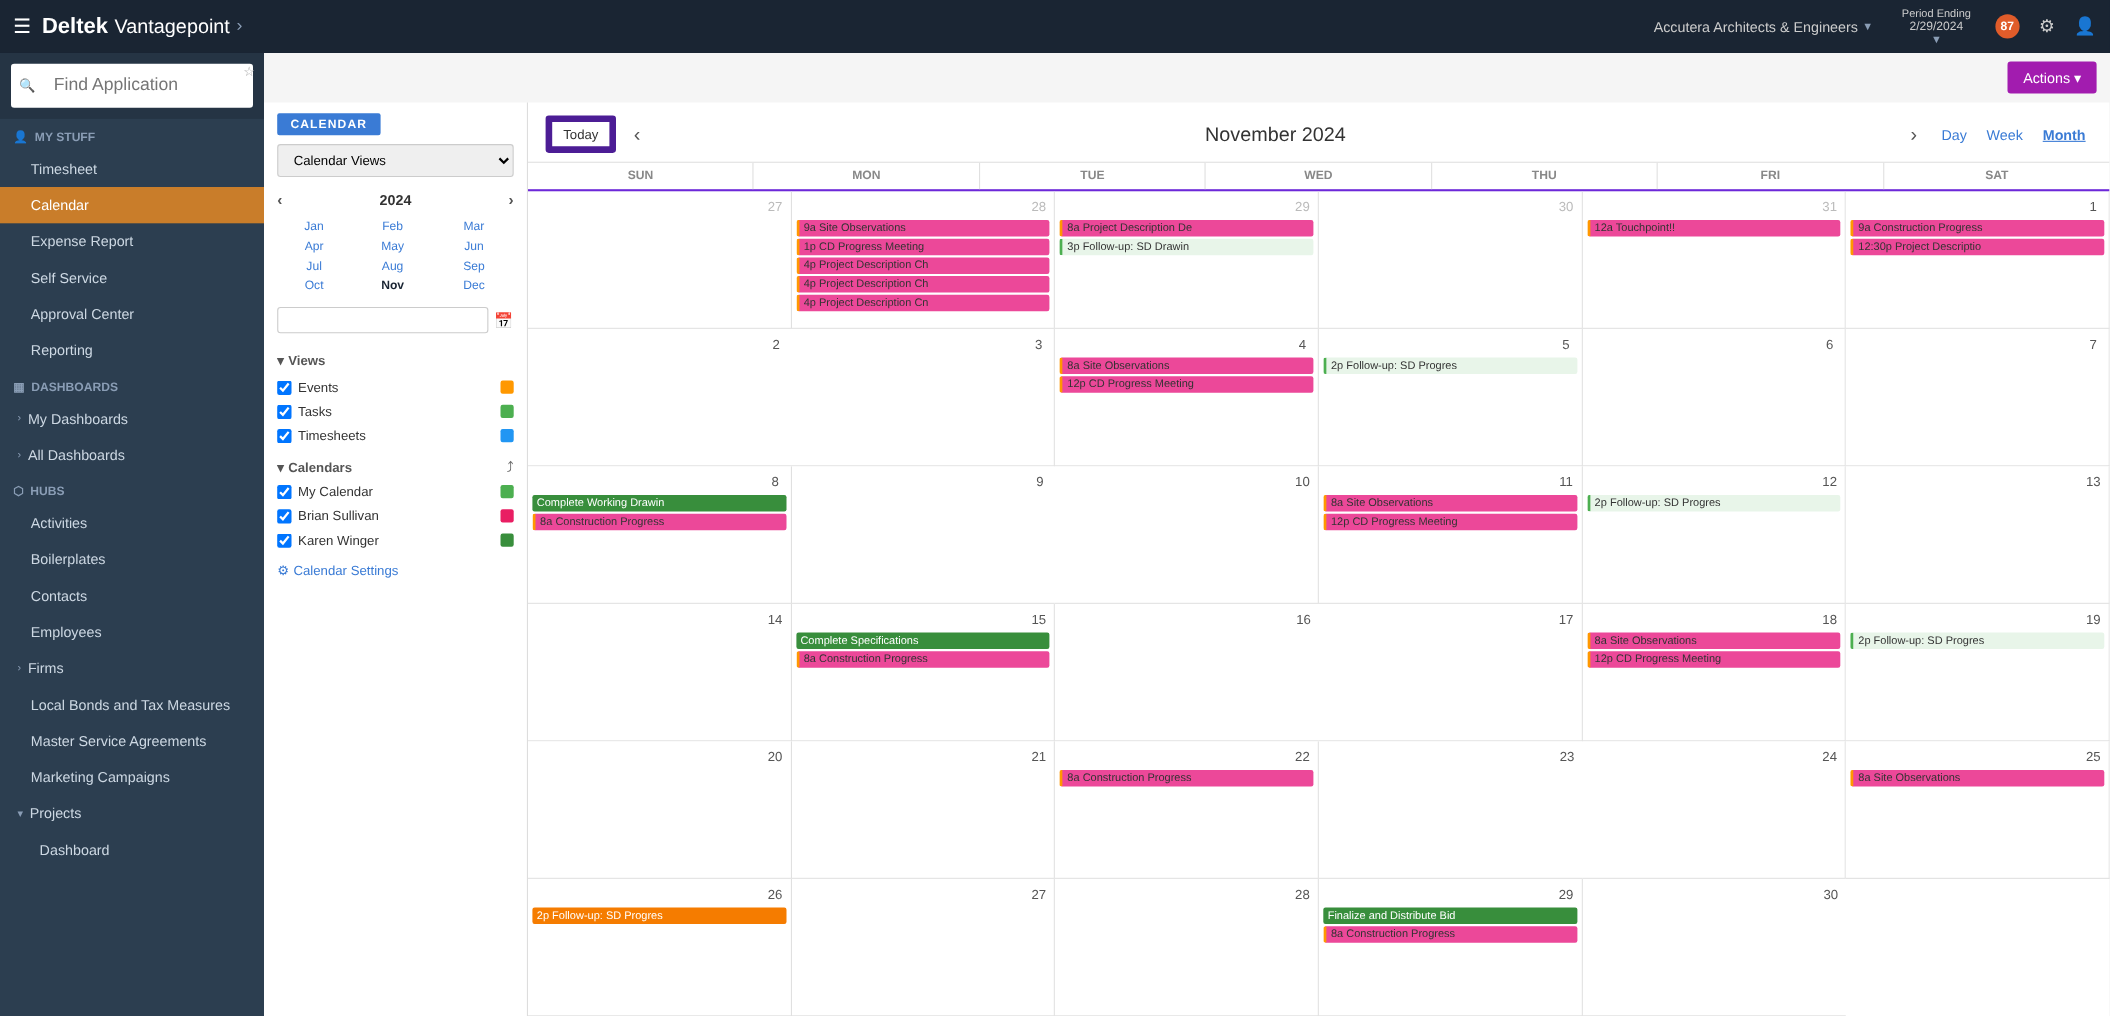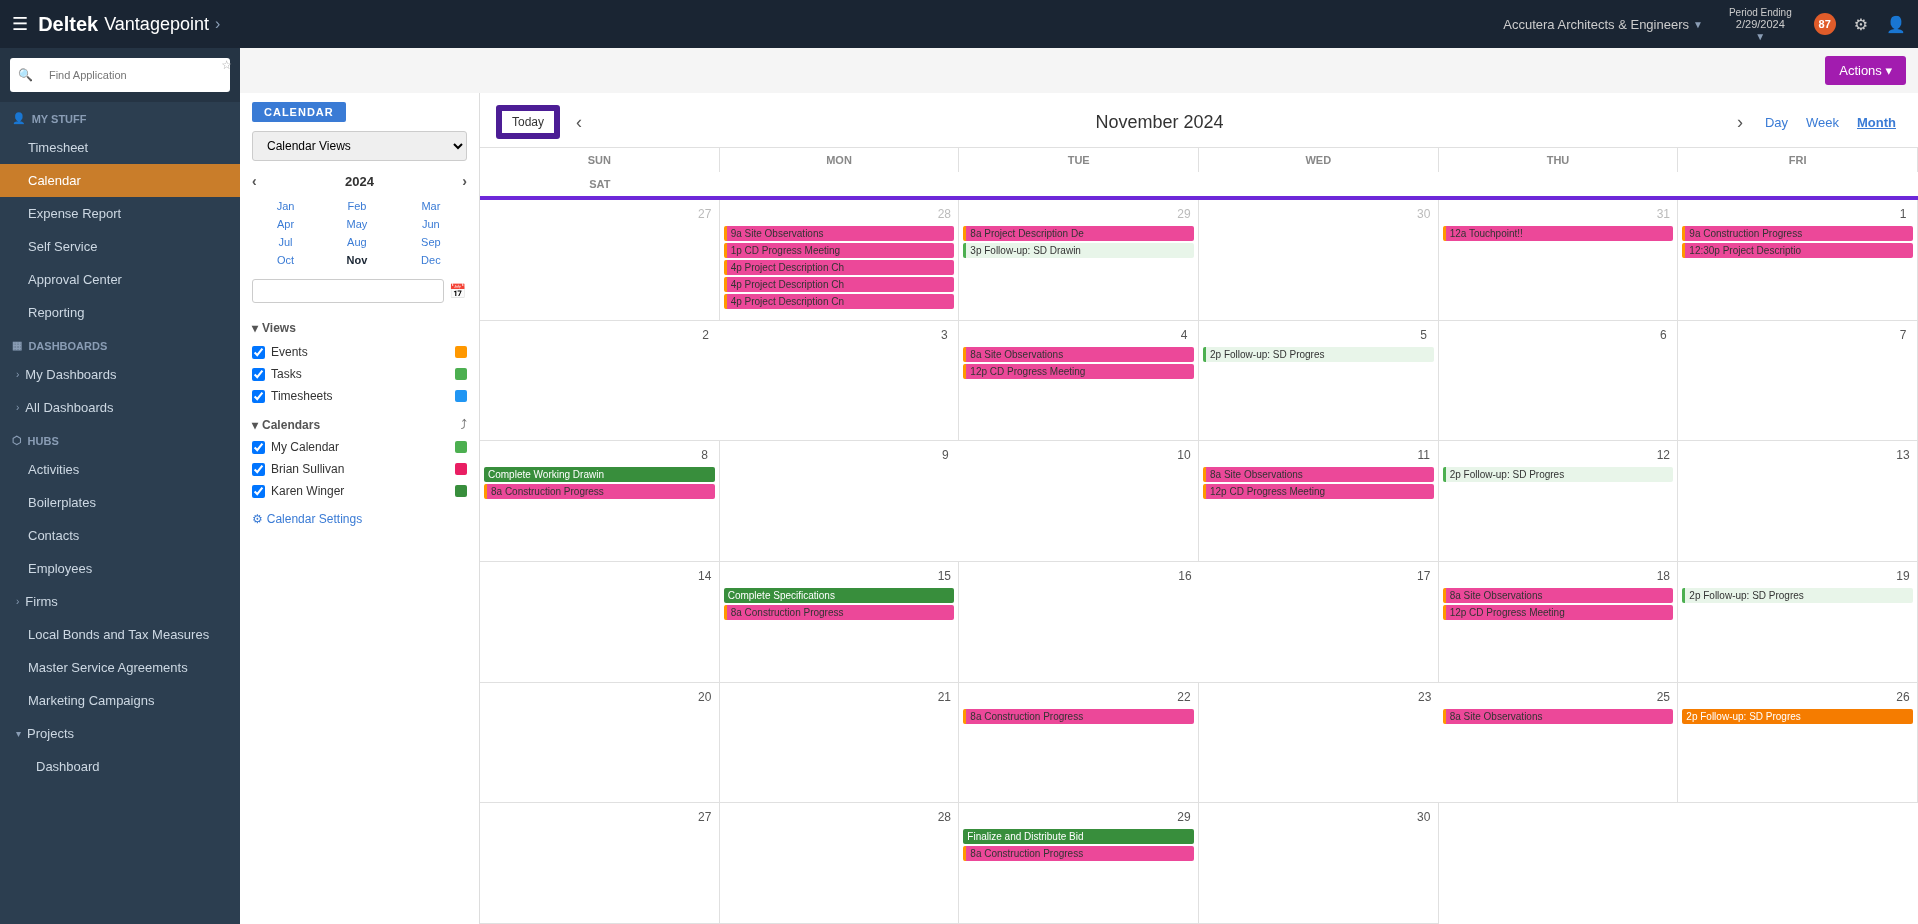--- a/index.html
+++ b/index.html
@@ -234,22 +234,22 @@
       font-size: 13px;
       color: #3a7bd5;
       padding: 4px 6px;
     }
     .cal-view-btn.active { font-weight: bold; text-decoration: underline; }
     .cal-left-nav { cursor: pointer; font-size: 18px; color: #555; padding: 0 6px; }
 
     
     .day-headers {
       display: grid;
-      grid-template-columns: repeat(6, 1fr);
-      border-bottom: 4px solid #6d28d9;
+      grid-template-columns: repeat(7, 1fr);
+      border-bottom: 2px solid #6d28d9;
     }
     .day-header {
       text-align: center;
       padding: 6px 0;
       font-size: 11px;
       color: #888;
       font-weight: bold;
       text-transform: uppercase;
       border-right: 1px solid #e0e0e0;
     }
@@ -336,21 +336,21 @@
   <span class="icon-btn">👤</span>
 </div>
 
 <div class="main-layout">
 
   <div class="sidebar">
     <div style="position:relative;">
       <div class="sidebar-search">
         <div style="display:flex; align-items:center; background:white; border-radius:3px; padding: 5px 8px; gap:6px;">
           <span style="color:#aaa;">🔍</span>
-          <input type="text" style="border: none; outline: none; font-size: 11px; flex: 1 1 0%;" placeholder="Find Application">
+          <input type="text" style="border: none; outline: none; font-size: 16px; flex: 1 1 0%;" placeholder="Find Application">
         </div>
       </div>
 
       <div style="position:absolute; right:8px; top:10px; color:#aaa; cursor:pointer;">☆</div>
 
       <div class="sidebar-section">
         <span>👤</span>
         <span>MY STUFF</span>
       </div>
       <div class="sidebar-item indent">Timesheet</div>
@@ -636,20 +636,23 @@
               <div class="day-num">21</div>
             </div>
             <div class="cal-cell">
               <div class="day-num">22</div>
               <div class="cal-event orange">8a Construction Progress</div>
             </div>
             <div class="cal-cell">
               <div class="day-num">23</div>
             </div>
             <div class="cal-cell">
+              <div class="day-num">24</div>
+            </div>
+            <div class="cal-cell">
               <div class="day-num">25</div>
               <div class="cal-event orange">8a Site Observations</div>
             </div>
             <div class="cal-cell">
               <div class="day-num">26</div>
               <div class="cal-event orange-solid">2p Follow-up: SD Progres</div>
             </div>
             <div class="cal-cell">
               <div class="day-num">27</div>
             </div>

